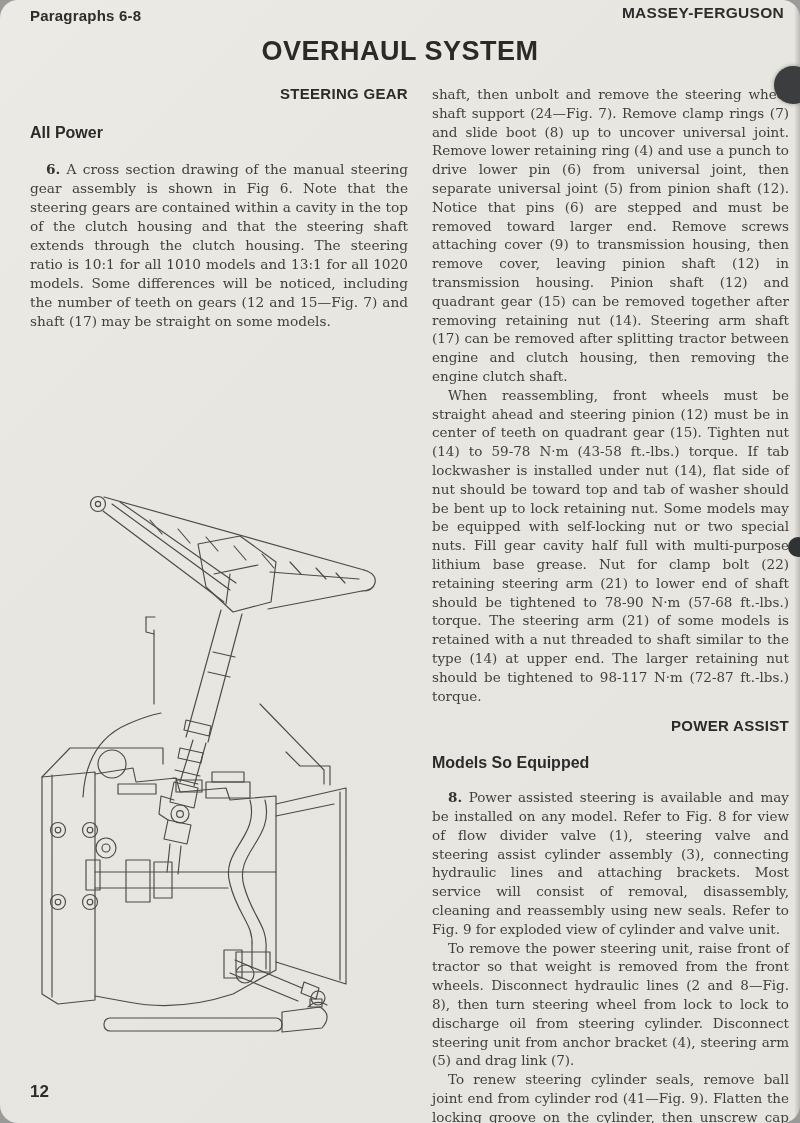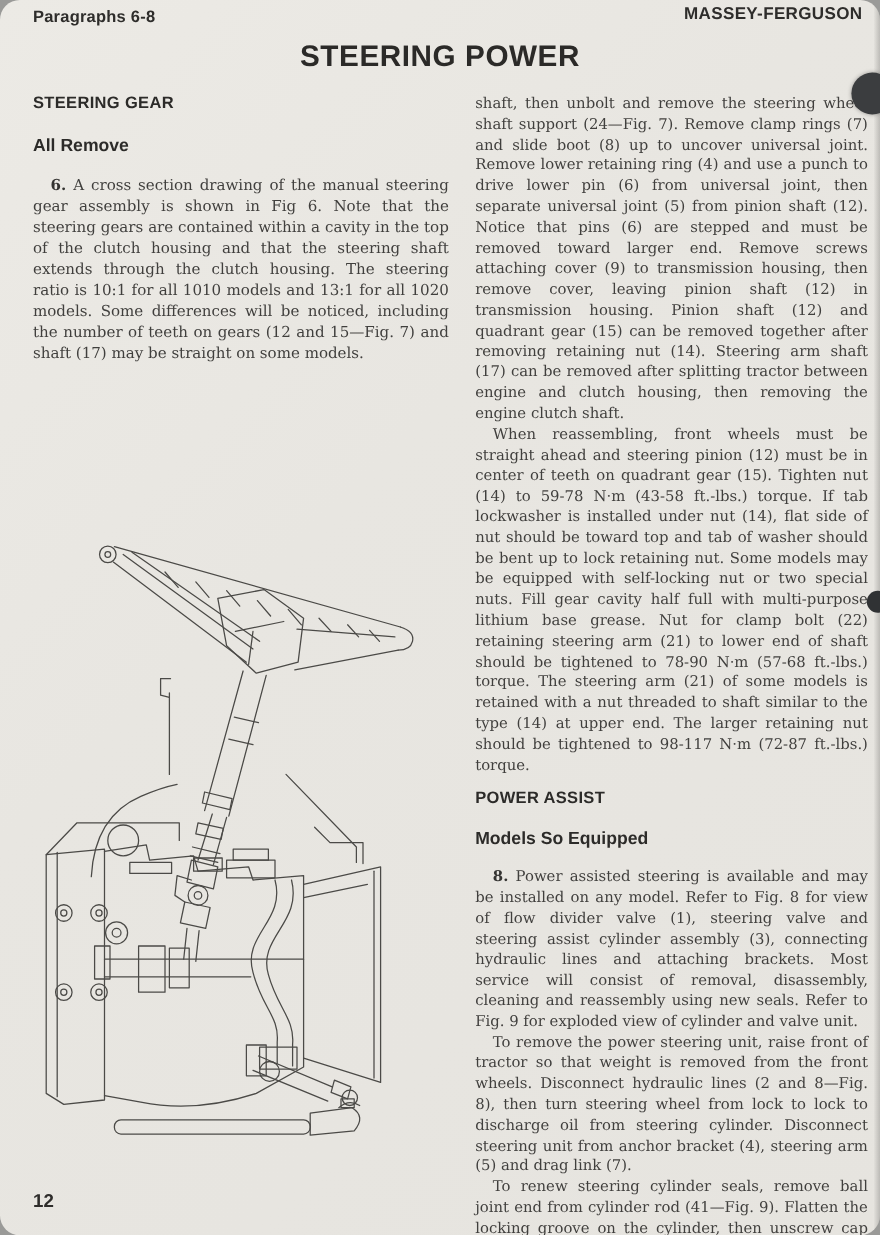--- a/index.html
+++ b/index.html
@@ -15,21 +15,21 @@
   }
   .edge-shade{position:absolute;right:0;top:0;width:6px;height:100%;
     background:linear-gradient(to right,rgba(0,0,0,0),rgba(60,60,58,.25));}
   .hdr-left{position:absolute;left:30px;top:7px;font-size:15px;font-weight:bold;color:#2e2d2b;letter-spacing:.2px;}
   .hdr-right{position:absolute;right:16px;top:4px;font-size:15.5px;font-weight:bold;color:#2e2d2b;letter-spacing:.3px;}
   .title{position:absolute;left:0;top:36px;width:100%;text-align:center;
     font-size:27px;font-weight:bold;color:#2b2a28;letter-spacing:.5px;}
   .col{position:absolute;top:85px;}
   .col-left{left:30px;width:378px;}
   .col-right{left:432px;width:357px;}
-  .sec-head{text-align:left;font-size:15px;font-weight:bold;color:#2c2b29;letter-spacing:.3px;margin:0 0 0 0;}
+  .sec-head{text-align:right;font-size:15px;font-weight:bold;color:#2c2b29;letter-spacing:.3px;margin:0 0 0 0;}
   .sub-head{font-size:16px;font-weight:bold;color:#2c2b29;margin:22px 0 0 0;}
   p.body{
     font-family:"DejaVu Serif","Liberation Serif",serif;
     font-size:13.5px;line-height:18.8px;
     text-align:justify;margin:0;color:#403f3d;
   }
   .col-left p.body{font-size:13.7px;line-height:19px;}
   p.indent{text-indent:16px;}
   .lead{font-weight:bold;color:#343331;}
   .mt-para{margin-top:13px;}
@@ -49,25 +49,25 @@
   .sub2{margin:20px 0 0 0;}
 </style>
 </head>
 <body>
 
 <div class="page">
   <div class="edge-shade"></div>
 
   <div class="hdr-left">Paragraphs 6-8</div>
   <div class="hdr-right">MASSEY-FERGUSON</div>
-  <div class="title">STEERING POWER</div>
+  <div class="title">OVERHAUL SYSTEM</div>
 
   <div class="col col-left">
     <div class="sec-head">STEERING GEAR</div>
-    <div class="sub-head">All Remove</div>
+    <div class="sub-head">All Power</div>
     <p class="body indent" style="margin-top:18px;"><span class="lead">6.</span><span> A cross section drawing of the manual steering gear assembly is shown in Fig 6. Note that the steering gears are contained within a cavity in the top of the clutch housing and that the steering shaft extends through the clutch housing. The steering ratio is 10:1 for all 1010 models and 13:1 for all 1020 models. Some differences will be noticed, including the number of teeth on gears (12 and 15—Fig. 7) and shaft (17) may be straight on some models.</span></p>
   </div>
 
   <div class="figure-wrap">
     <svg viewBox="0 0 380 585" fill="none" stroke="#4b4a47" stroke-width="1.15" stroke-linejoin="round" stroke-linecap="round">
 
       <g>
         <circle cx="70" cy="52" r="7.5"></circle>
         <circle cx="70" cy="52" r="2.6"></circle>
         <path d="M 76,45 L 336,118"></path>

